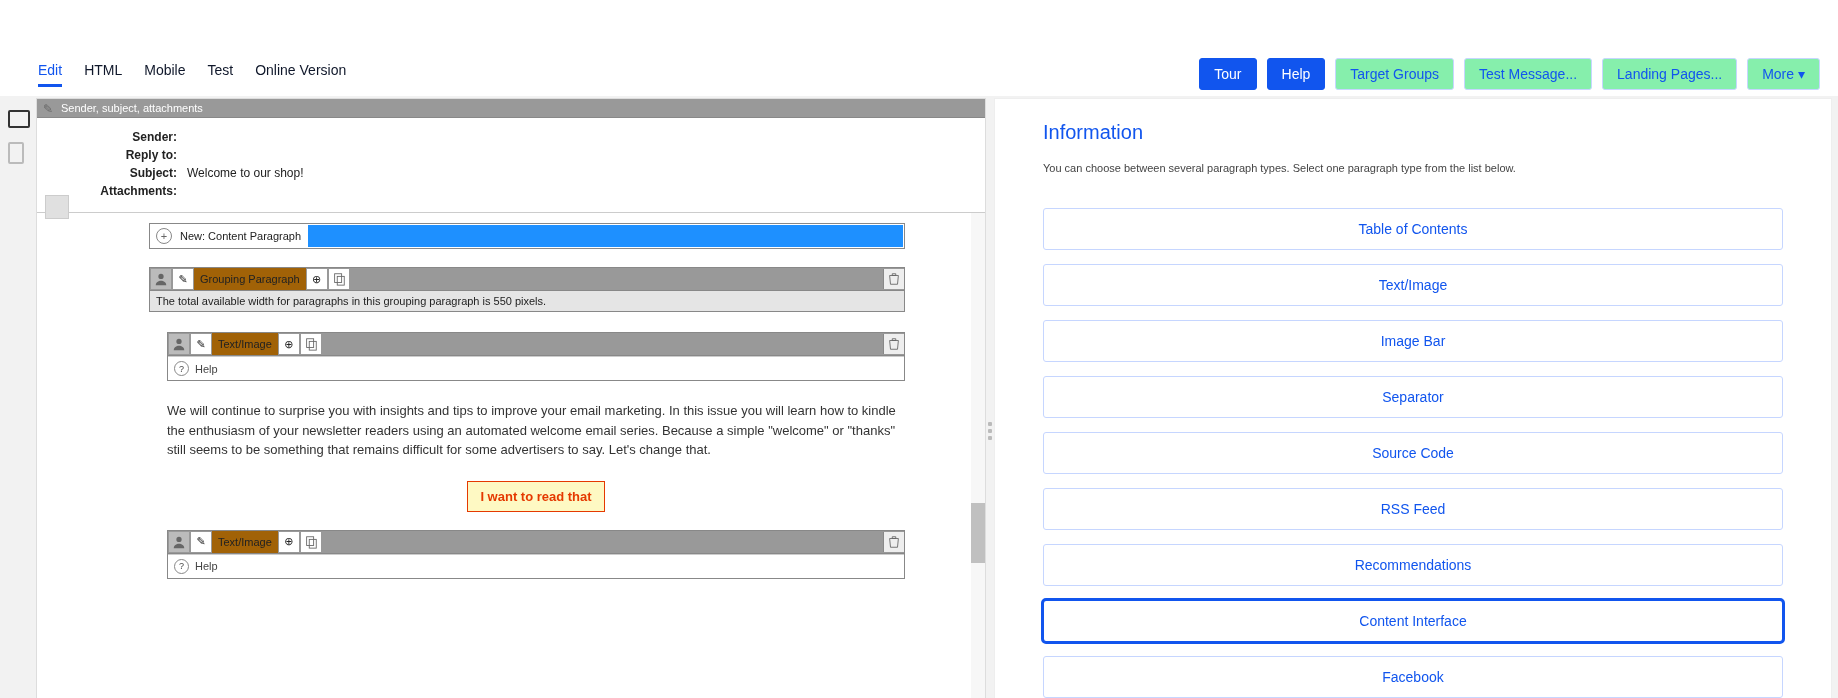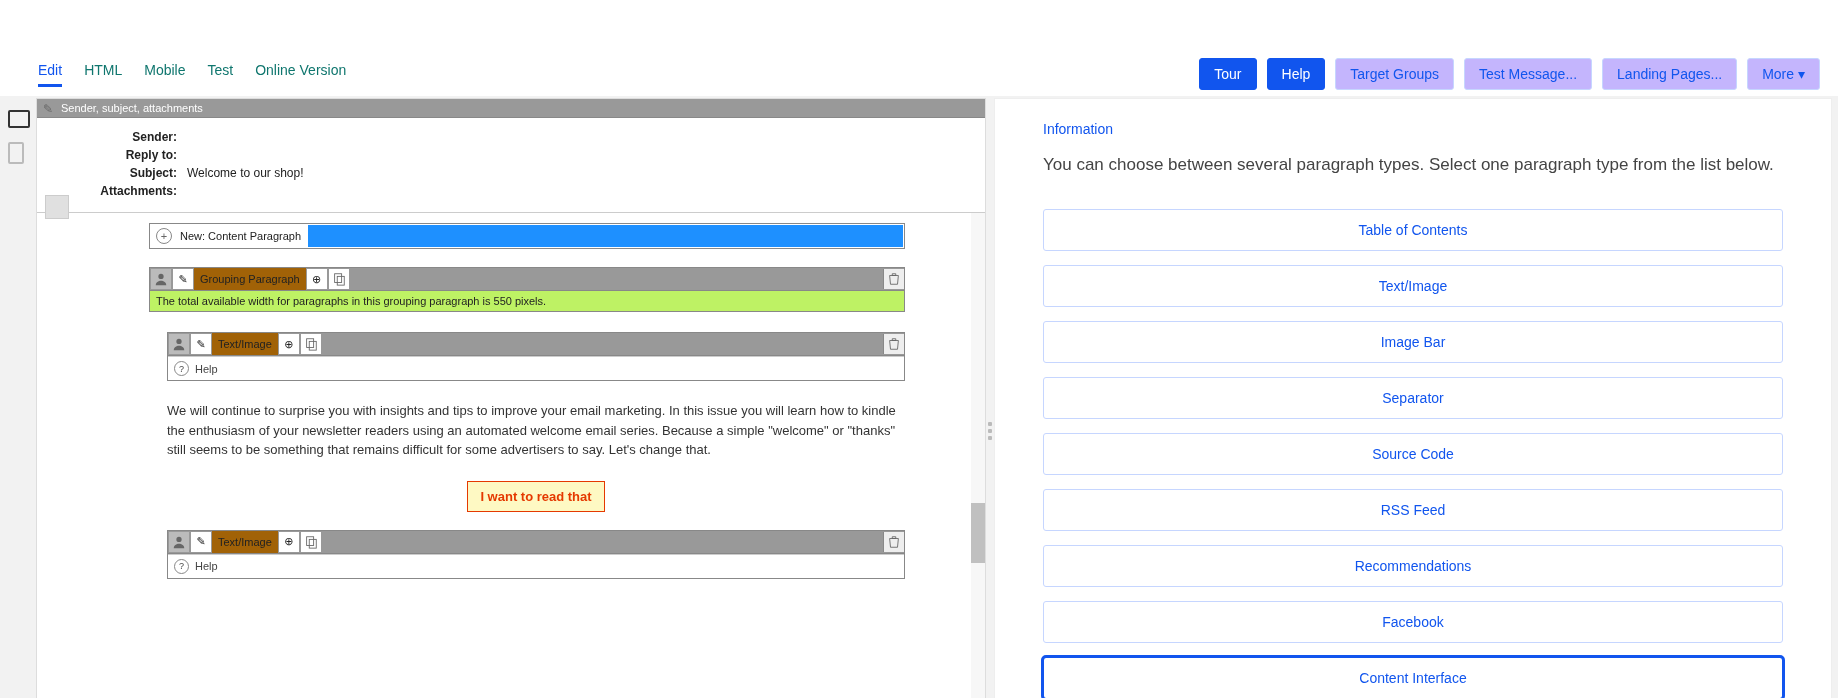--- a/index.html
+++ b/index.html
@@ -1,21 +1,21 @@
 <!DOCTYPE html>
 <html><head>
 <meta charset="utf-8">
 <style>
   html,body{margin:0;padding:0;font-family:Arial,Helvetica,sans-serif;font-size:13px;color:#222;background:#fff;}
   .topbar{display:flex;align-items:center;justify-content:space-between;padding:10px 18px 6px 18px;margin-top:48px;}
   .tabs{display:flex;gap:22px;align-items:baseline;padding-left:20px;}
-  .tabs span{color:#0f766e;cursor:pointer;font-size:14px;}
+  .tabs span{color:#0f172a;cursor:pointer;font-size:14px;}
   .tabs span.active{color:#1155ee;border-bottom:3px solid #1155ee;padding-bottom:6px;}
   .top-right{display:flex;gap:10px;align-items:flex-end;}
-  .btn{padding:7px 14px;border-radius:3px;font-size:14px;cursor:pointer;border:1px solid #c6d6ff;color:#1155ee;background:#c4b5fd;}
+  .btn{padding:7px 14px;border-radius:3px;font-size:14px;cursor:pointer;border:1px solid #c6d6ff;color:#1155ee;background:#86efac;}
   .btn.primary{background:#1155ee;border-color:#1155ee;color:#fff;}
   .btn.caret::after{content:" \25BE";}
   .main{display:flex;align-items:stretch;background:#f2f2f2;height:670px;}
   .left-icons{width:28px;padding:14px 0 0 8px;display:flex;flex-direction:column;gap:14px;}
   .dev-icon{width:18px;height:14px;border:2px solid #333;border-radius:2px;}
   .dev-icon.mobile{width:12px;height:18px;border-color:#bbb;}
   .editor{flex:1;background:#fff;border:1px solid #ddd;margin:2px 0 6px 0;position:relative;overflow:hidden;}
   .header-bar{display:flex;align-items:center;background:#999;color:#fff;font-size:11px;padding:3px 6px;border-bottom:1px solid #888;}
   .pencil{width:12px;height:12px;display:inline-block;margin-right:6px;}
   .pencil::before{content:"\270E";color:#666;font-size:12px;}
@@ -28,33 +28,33 @@
   .para-block{border:1px solid #888;margin-bottom:10px;}
   .para-new{display:flex;align-items:center;border:1px solid #888;margin-bottom:18px;}
   .plus-circle{width:14px;height:14px;border:1px solid #888;border-radius:50%;display:inline-flex;align-items:center;justify-content:center;font-size:11px;margin:0 6px;color:#666;}
   .para-new .newlabel{font-size:11px;padding:4px 6px 4px 2px;}
   .para-new .blue-fill{flex:1;height:22px;background:#1e90ff;margin:1px;}
   .para-head{display:flex;align-items:center;background:#999;height:22px;font-size:11px;color:#222;border-bottom:1px solid #888;}
   .para-head .sq{width:20px;height:20px;background:#bbb;margin:0 1px;display:inline-flex;align-items:center;justify-content:center;}
   .para-head .title{padding:0 6px;background:#a16207;height:22px;display:flex;align-items:center;}
   .para-head .filler{flex:1;height:22px;background:#999;}
   .para-head .trash{width:20px;height:20px;background:#eee;border-left:1px solid #888;display:flex;align-items:center;justify-content:center;}
-  .para-note{font-size:11px;padding:4px 6px;background:#bef264;}
+  .para-note{font-size:11px;padding:4px 6px;background:#e5e5e5;}
   .nested{margin:20px 0 20px 18px;}
   .help-row{display:flex;align-items:center;font-size:11px;padding:4px 6px;background:#fff;border-top:1px solid #ccc;color:#444;}
   .q-circle{width:13px;height:13px;border:1px solid #888;border-radius:50%;display:inline-flex;align-items:center;justify-content:center;font-size:9px;margin-right:6px;}
   .body-text{font-size:13px;line-height:1.5;color:#333;margin:20px 0 18px 0;}
   .cta{display:block;margin:21px auto 18px auto;border:1px solid #e53900;color:#e53900;font-weight:700;padding:7px 12px;background:#fef9c3;width:fit-content;font-size:13px;}
   .scroll-ind{position:absolute;right:0;top:0;width:14px;height:100%;background:#f7f7f7;}
   .scroll-thumb{position:absolute;right:0;top:290px;width:14px;height:60px;background:#c0c0c0;}
   .grip{width:8px;display:flex;flex-direction:column;justify-content:center;gap:3px;align-items:center;background:#f2f2f2;}
   .grip span{width:4px;height:4px;background:#bbb;border-radius:1px;}
   .right-panel{flex:1;background:#fff;margin:2px 6px 6px 0;padding:22px 48px;border:1px solid #eee;max-width:740px;}
-  .info-h{color:#1155ee;font-size:14px;margin:0 0 18px 0;font-weight:400;}
-  .info-p{color:#444;margin:0 0 34px 0;font-size:17px;}
+  .info-h{color:#1155ee;font-size:20px;margin:0 0 18px 0;font-weight:400;}
+  .info-p{color:#444;margin:0 0 34px 0;font-size:11px;}
   .pgrid{display:grid;grid-template-columns:1fr;gap:14px;}
   .ptype{border:1px solid #c6d6ff;color:#1155ee;text-align:center;padding:12px 8px;border-radius:3px;cursor:pointer;font-size:14px;}
   .ptype.selected{outline:3px solid #1155ee;outline-offset:-1px;}
   svg.icon{width:14px;height:14px;}
 </style>
 </head>
 <body>
 
 <div class="topbar">
   <div class="tabs">
@@ -221,20 +221,20 @@
     <h2 class="info-h">Information</h2>
     <p class="info-p">You can choose between several paragraph types. Select one paragraph type from the list below.</p>
     <div class="pgrid">
       <div class="ptype">Table of Contents</div>
       <div class="ptype">Text/Image</div>
       <div class="ptype">Image Bar</div>
       <div class="ptype">Separator</div>
       <div class="ptype">Source Code</div>
       <div class="ptype">RSS Feed</div>
       <div class="ptype">Recommendations</div>
+      <div class="ptype selected">Content Interface</div>
       <div class="ptype">Facebook</div>
-      <div class="ptype selected">Content Interface</div>
       <div class="ptype">Navigation Menu</div>
       <div class="ptype">Import Paragraph</div>
     </div>
   </div>
 
 </div>
 
 </body></html>

